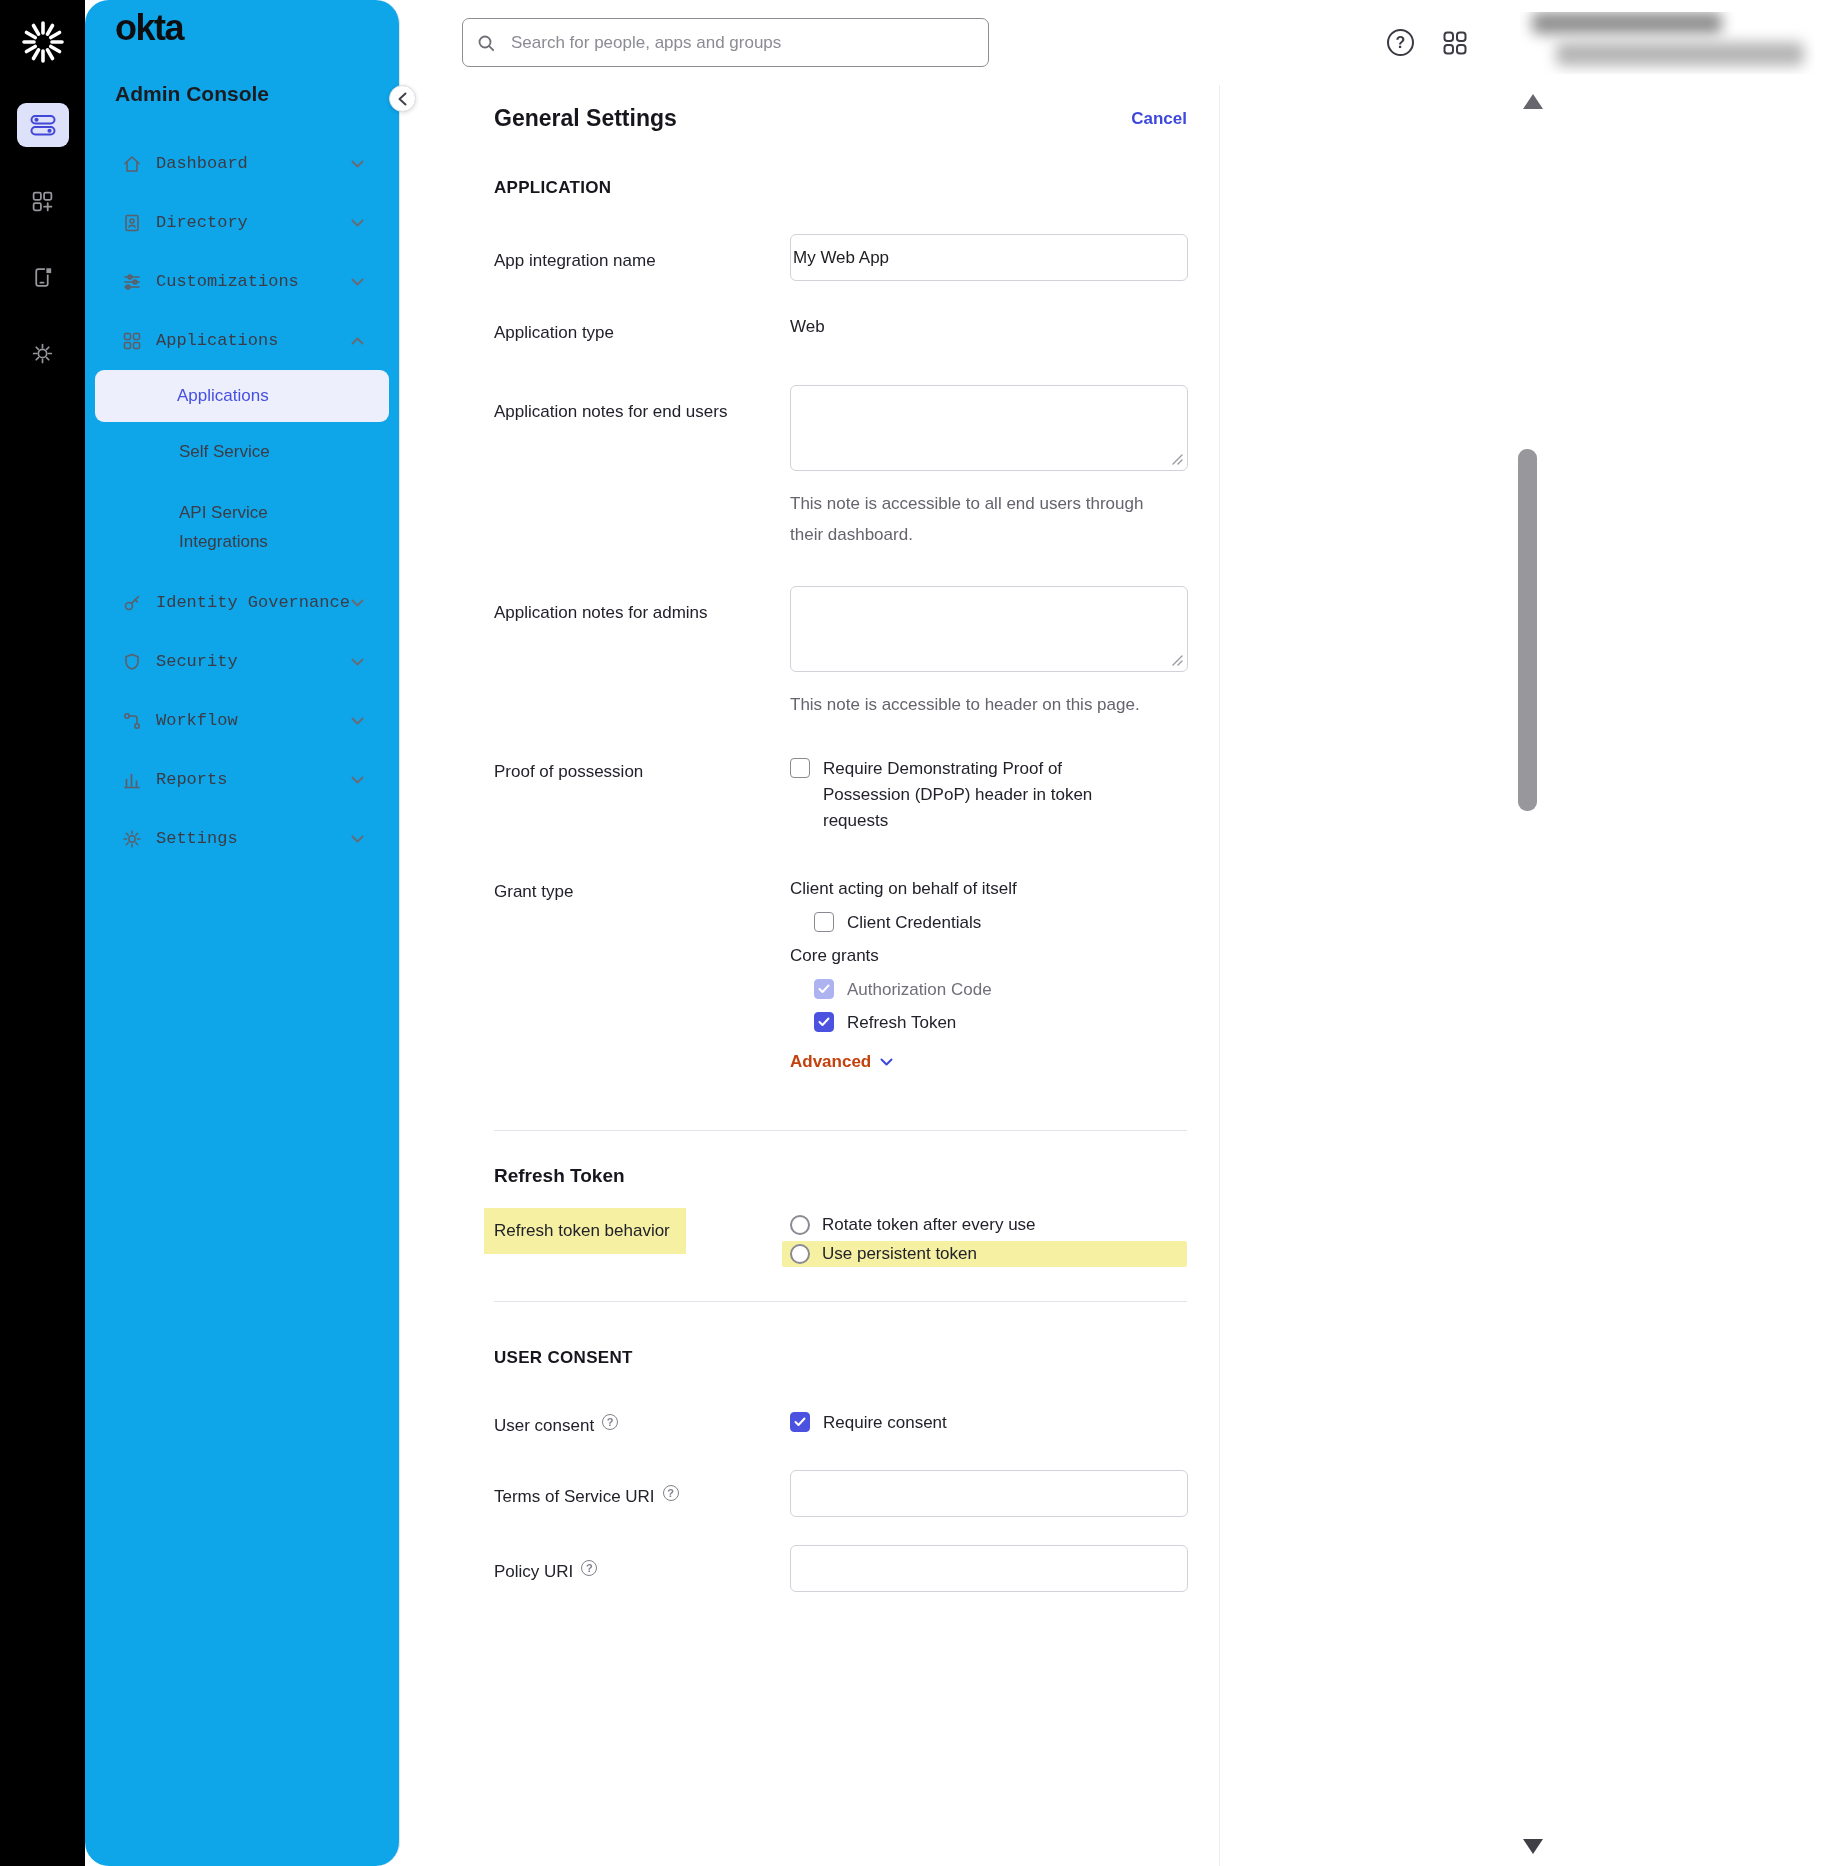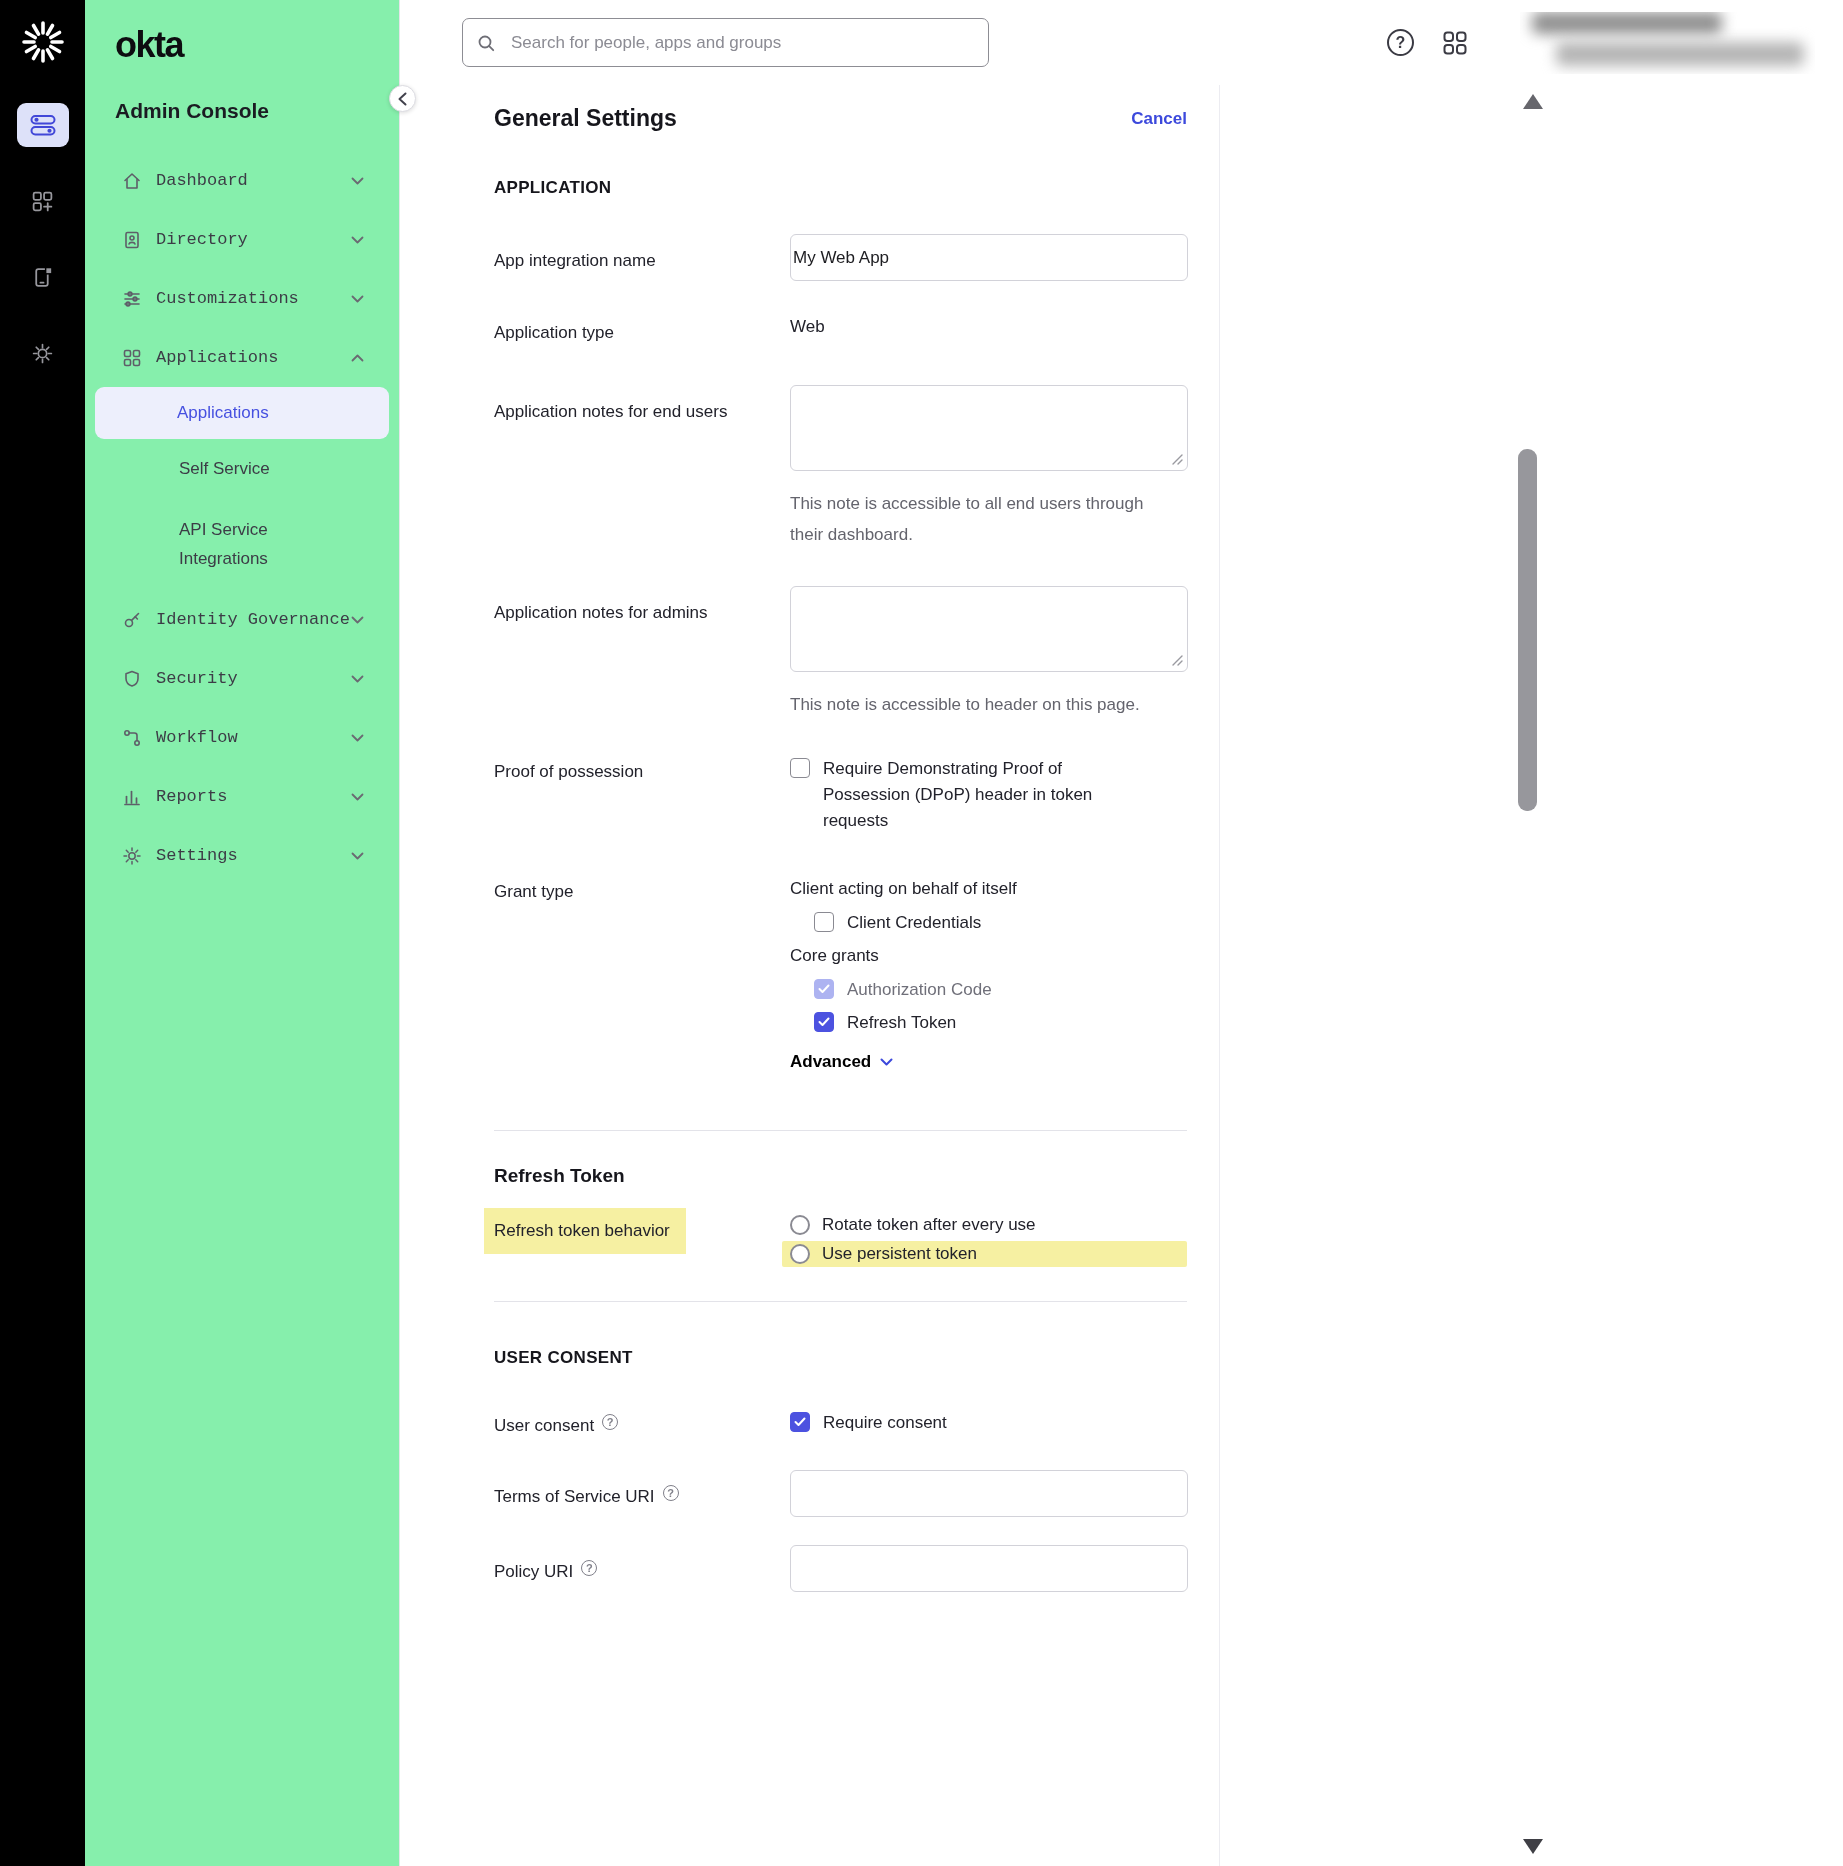--- a/index.html
+++ b/index.html
@@ -6,21 +6,21 @@
   html,body { width:1843px; height:1866px; }
   body { font-family:"Liberation Sans","DejaVu Sans",sans-serif; background:#fff; color:#1d1d21; position:relative; overflow:hidden; display:flex; }
 
   
   .rail { width:85px; min-width:85px; background:#000; height:100%; display:flex; flex-direction:column; align-items:center; padding-top:17px; }
   .rail-logo { width:50px; height:50px; margin-bottom:36px; cursor:pointer; display:flex; align-items:center; justify-content:center; }
   .rail-item { width:52px; height:44px; display:flex; align-items:center; justify-content:center; border-radius:9px; margin-bottom:32px; cursor:pointer; }
   .rail-item.active { background:#dde1f9; }
 
   
-  .sidebar { width:315px; min-width:315px; background:#86efac; border-right:1px solid #e5e5ea; height:100%; padding-top:27px; }
+  .sidebar { width:315px; min-width:315px; background:#0ea5e9; border-right:1px solid #e5e5ea; height:100%; padding-top:10px;border-radius:24px; }
   .brand { font-size:36px; font-weight:700; letter-spacing:-1.5px; color:#0d0d10; padding-left:30px; line-height:1; }
   .console-title { font-size:21px; font-weight:600; color:#1b1b22; padding-left:30px; margin-top:36px; }
   .nav { margin-top:28px; }
   .nav-item { height:59px; display:flex; align-items:center; padding:0 35px 0 37px; cursor:pointer;font-family:Liberation Mono, monospace; }
   .nav-icon { width:20px; height:20px; margin-right:14px; display:flex; align-items:center; justify-content:center; }
   .nav-label { font-size:17px; color:#3c3c46; flex:1; }
   .chev { display:flex; }
   .nav-sub { height:59px; display:flex; align-items:center; padding-left:94px; font-size:17px; color:#3c3c46; cursor:pointer; }
   .nav-sub.selected { background:#edeffc; border-radius:9px; margin:0 10px; padding-left:82px; height:52px; color:#4650e0; font-weight:500; }
   .nav-sub.tall { height:92px; line-height:29px; }
@@ -61,21 +61,21 @@
   .check-row { display:flex; gap:13px; align-items:flex-start; line-height:26px; }
   .checkbox { width:20px; height:20px; min-width:20px; border:1.5px solid #8a8a92; border-radius:4px; background:#fff; margin-top:2px; display:flex; align-items:center; justify-content:center; cursor:pointer; }
   .checkbox.checked { background:#4c52e0; border-color:#4c52e0; }
   .checkbox.checked.disabled { background:#adb3f1; border-color:#adb3f1; }
   .radio { width:20px; height:20px; min-width:20px; border:2px solid #8a8a92; border-radius:50%; background:#fff; cursor:pointer; }
   .check-label { max-width:300px; }
   .muted { color:#6f6f79; }
 
   .grant-line { margin-bottom:8px; line-height:26px; }
   .grant-indent { margin-left:24px; margin-bottom:7px; }
-  .advanced { display:flex; align-items:center; gap:9px; color:#000000; font-weight:700; margin-top:16px; cursor:pointer; font-size:17px; }
+  .advanced { display:flex; align-items:center; gap:9px; color:#c2410c; font-weight:700; margin-top:16px; cursor:pointer; font-size:17px; }
 
   .divider { border:none; border-top:1px solid #e3e3e9; margin-top:58px; }
   .subsection-title { font-size:19px; font-weight:600; margin-top:34px; color:#16161c; }
   .refresh-row { margin-top:28px; }
   .hl-label { background:#f6f0a2; display:inline-block; padding:10px 16px 10px 10px; margin:-10px 0 -10px -10px; line-height:26px; }
   .radio-row { display:flex; gap:12px; align-items:center; margin-bottom:6px; }
   .radio-row.hl-row { background:#f6f0a2; padding:3px 14px 3px 8px; margin-left:-8px; border-radius:2px; }
   .divider.d2 { margin-top:28px; }
 
   .q { display:inline-flex; width:16px; height:16px; border:1.5px solid #80808a; border-radius:50%; color:#80808a; font-size:11px; font-weight:700; align-items:center; justify-content:center; margin-left:8px; position:relative; top:-5px; cursor:pointer; }

